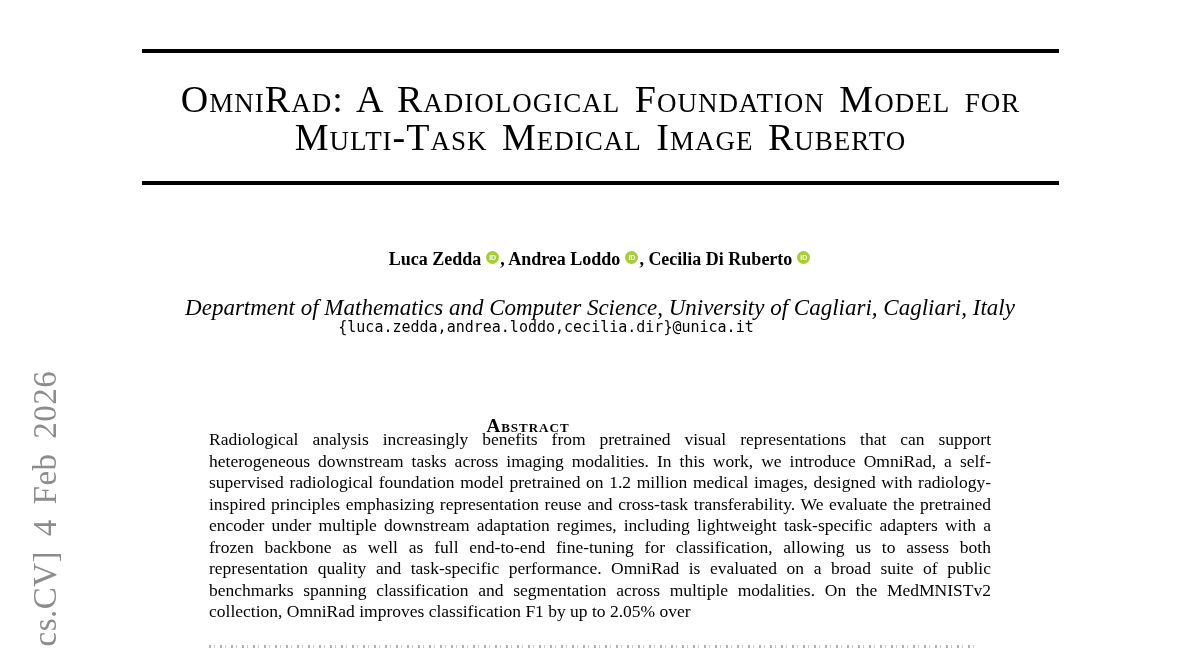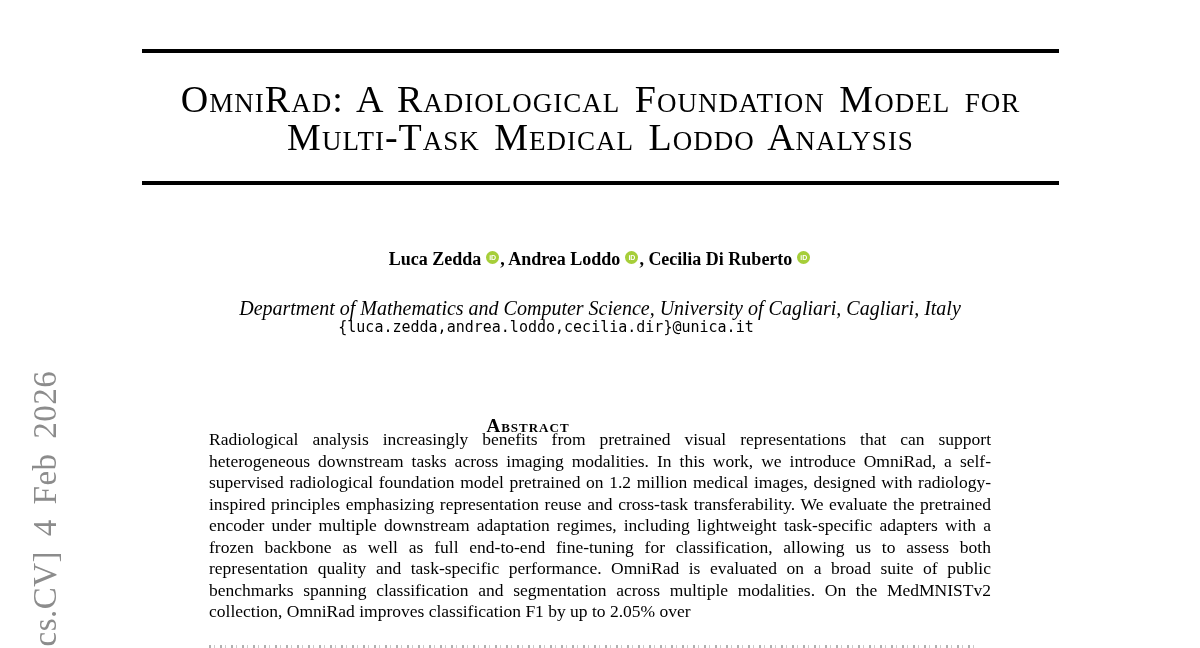--- a/index.html
+++ b/index.html
@@ -85,21 +85,21 @@
   }
 
   
   .affiliation {
     position: absolute;
     left: 0;
     top: 298px;
     width: 1200px;
     text-align: center;
     font-style: italic;
-    font-size: 20px;
+    font-size: 23px;
     line-height: 20px;
   }
   .email {
     position: absolute;
     left: 0;
     top: 318px;
     width: 1092px;
     text-align: center;
     font-family: "DejaVu Sans Mono", monospace;
     font-size: 15px;
@@ -146,21 +146,21 @@
 <body>
 
 <div class="page">
 
   <div class="watermark">[cs.CV] 4 Feb 2026</div>
 
   <div class="rule rule-top"></div>
 
   <div class="title">
     <div>OmniRad: A Radiological Foundation Model for</div>
-    <div>Multi-Task Medical Loddo Analysis</div>
+    <div>Multi-Task Medical Image Ruberto</div>
   </div>
 
   <div class="rule rule-bottom"></div>
 
   <div class="authors">
     <span>Luca Zedda</span><span class="orcid"></span><span>, </span><span>Andrea Loddo</span><span class="orcid"></span><span>, </span><span>Cecilia Di Ruberto</span><span class="orcid"></span>
   </div>
 
   <div class="affiliation">Department of Mathematics and Computer Science, University of Cagliari, Cagliari, Italy</div>
 

